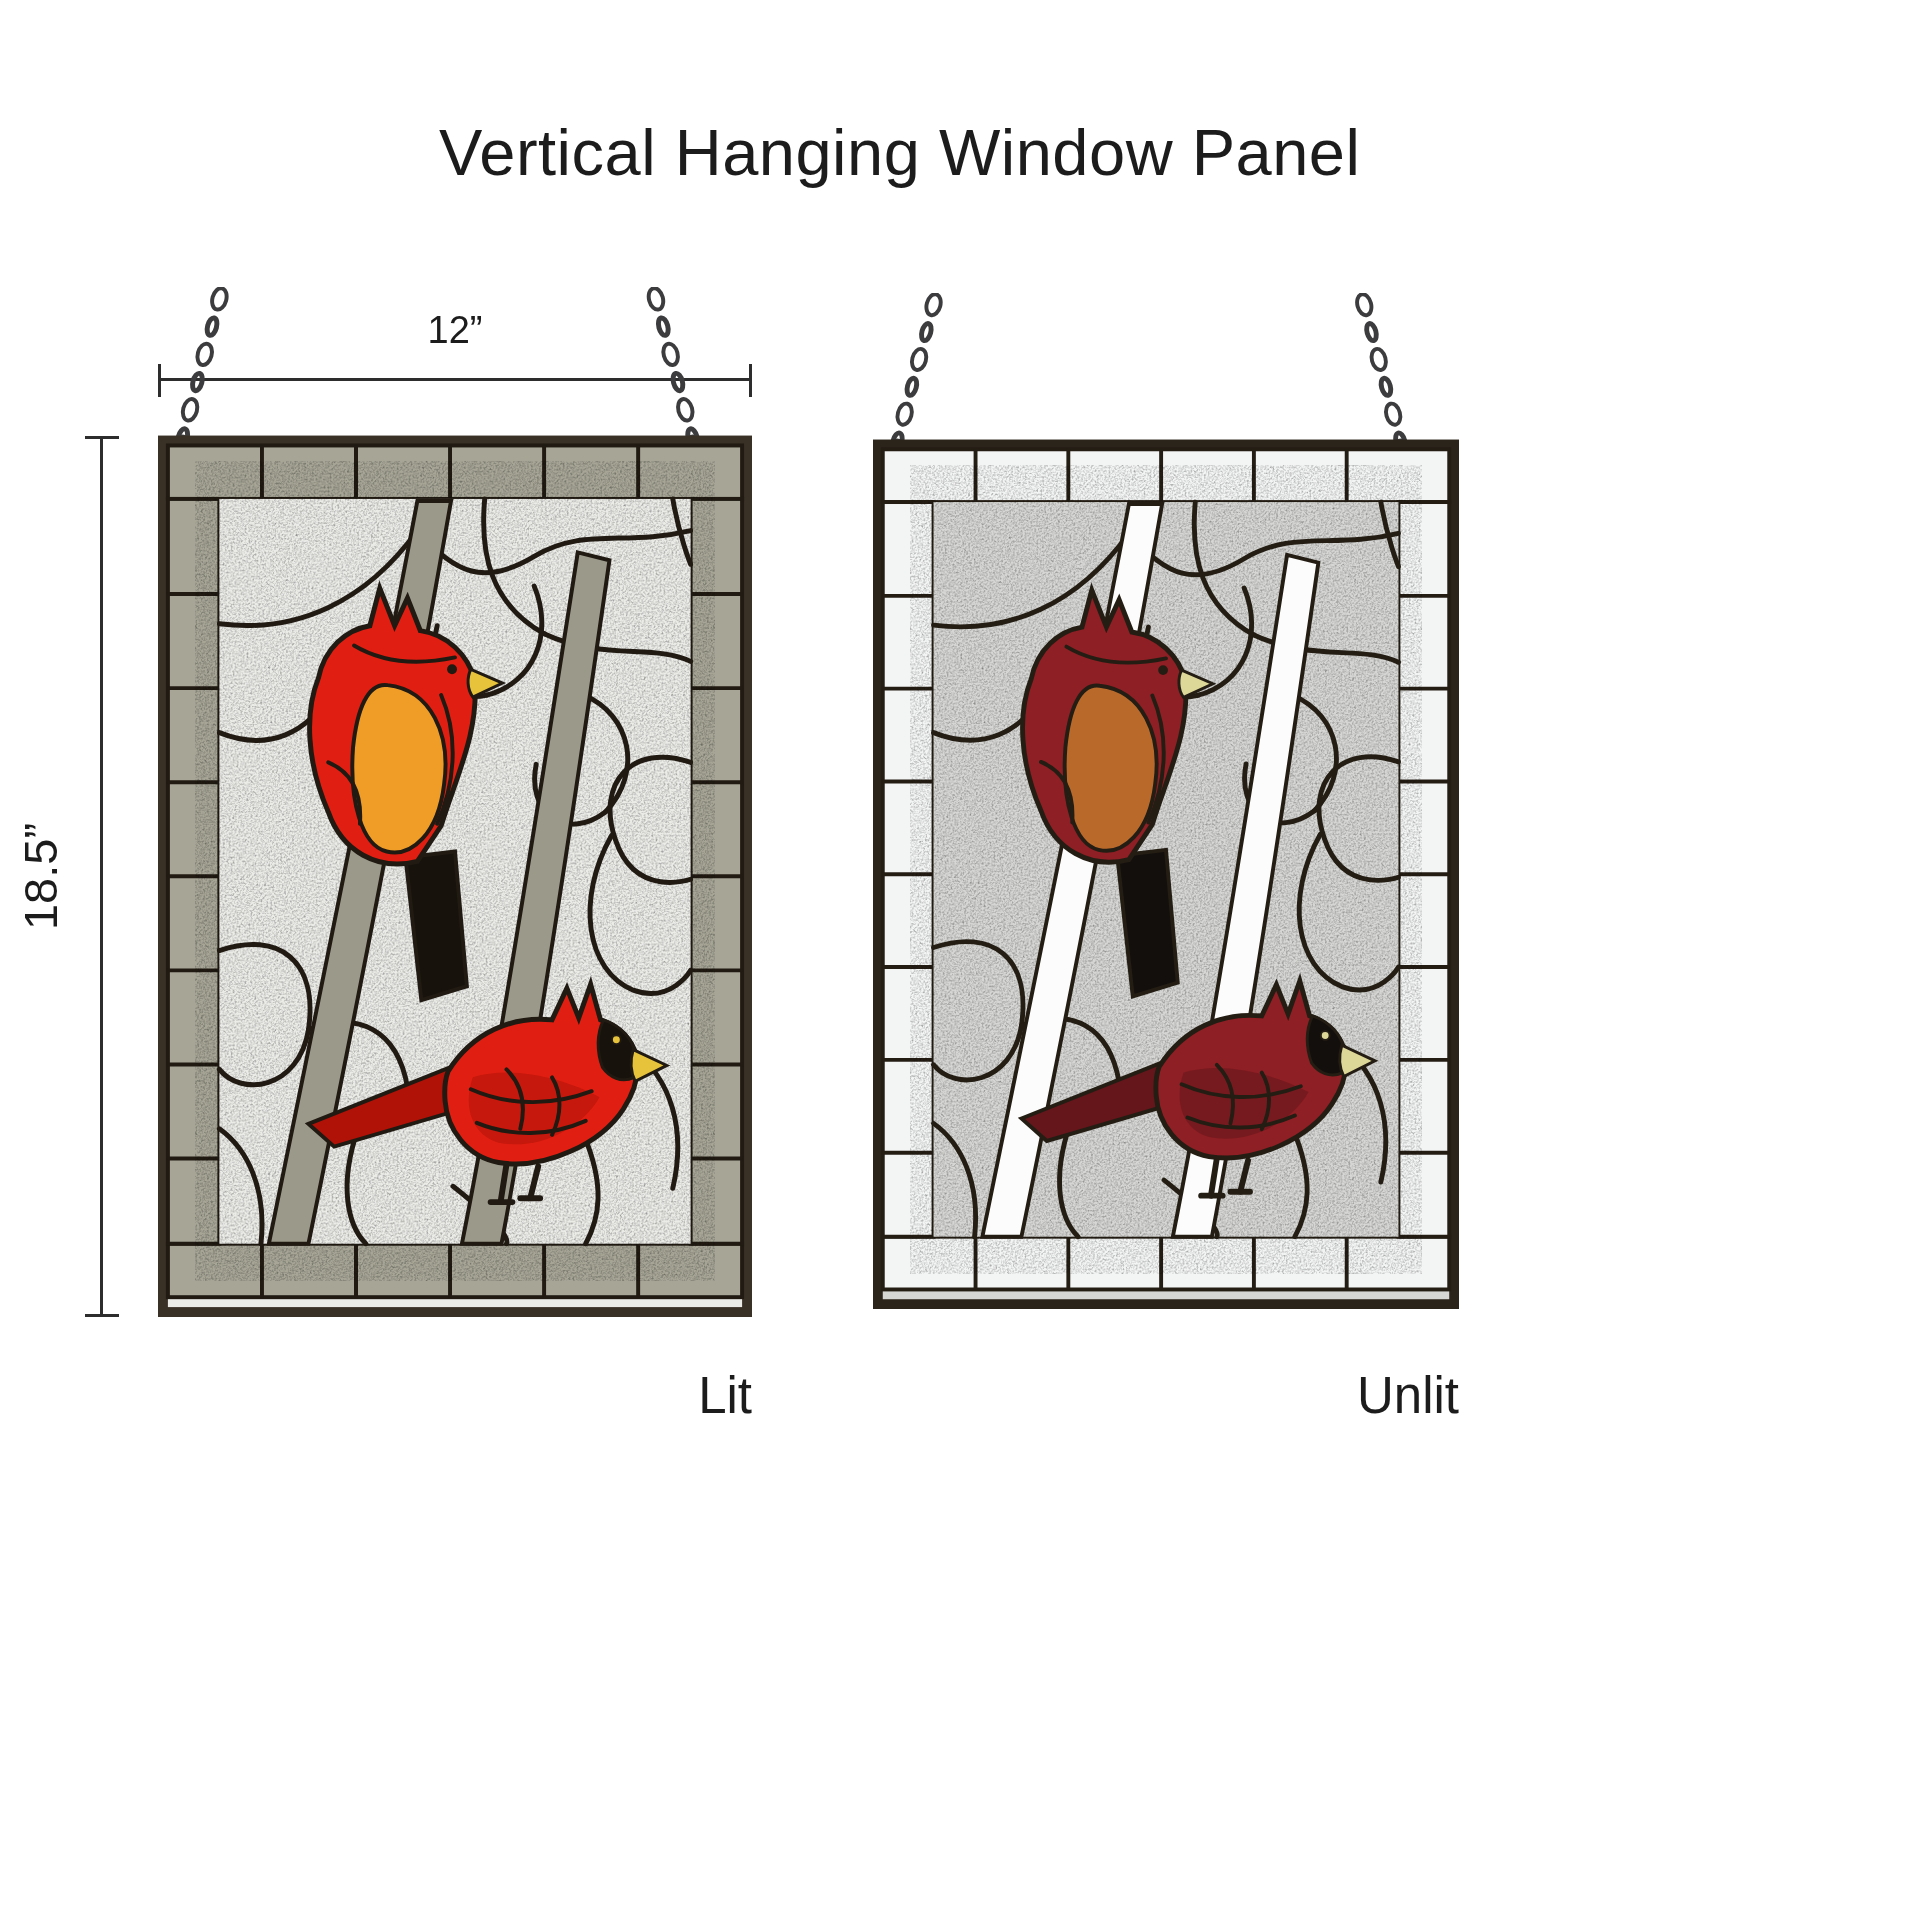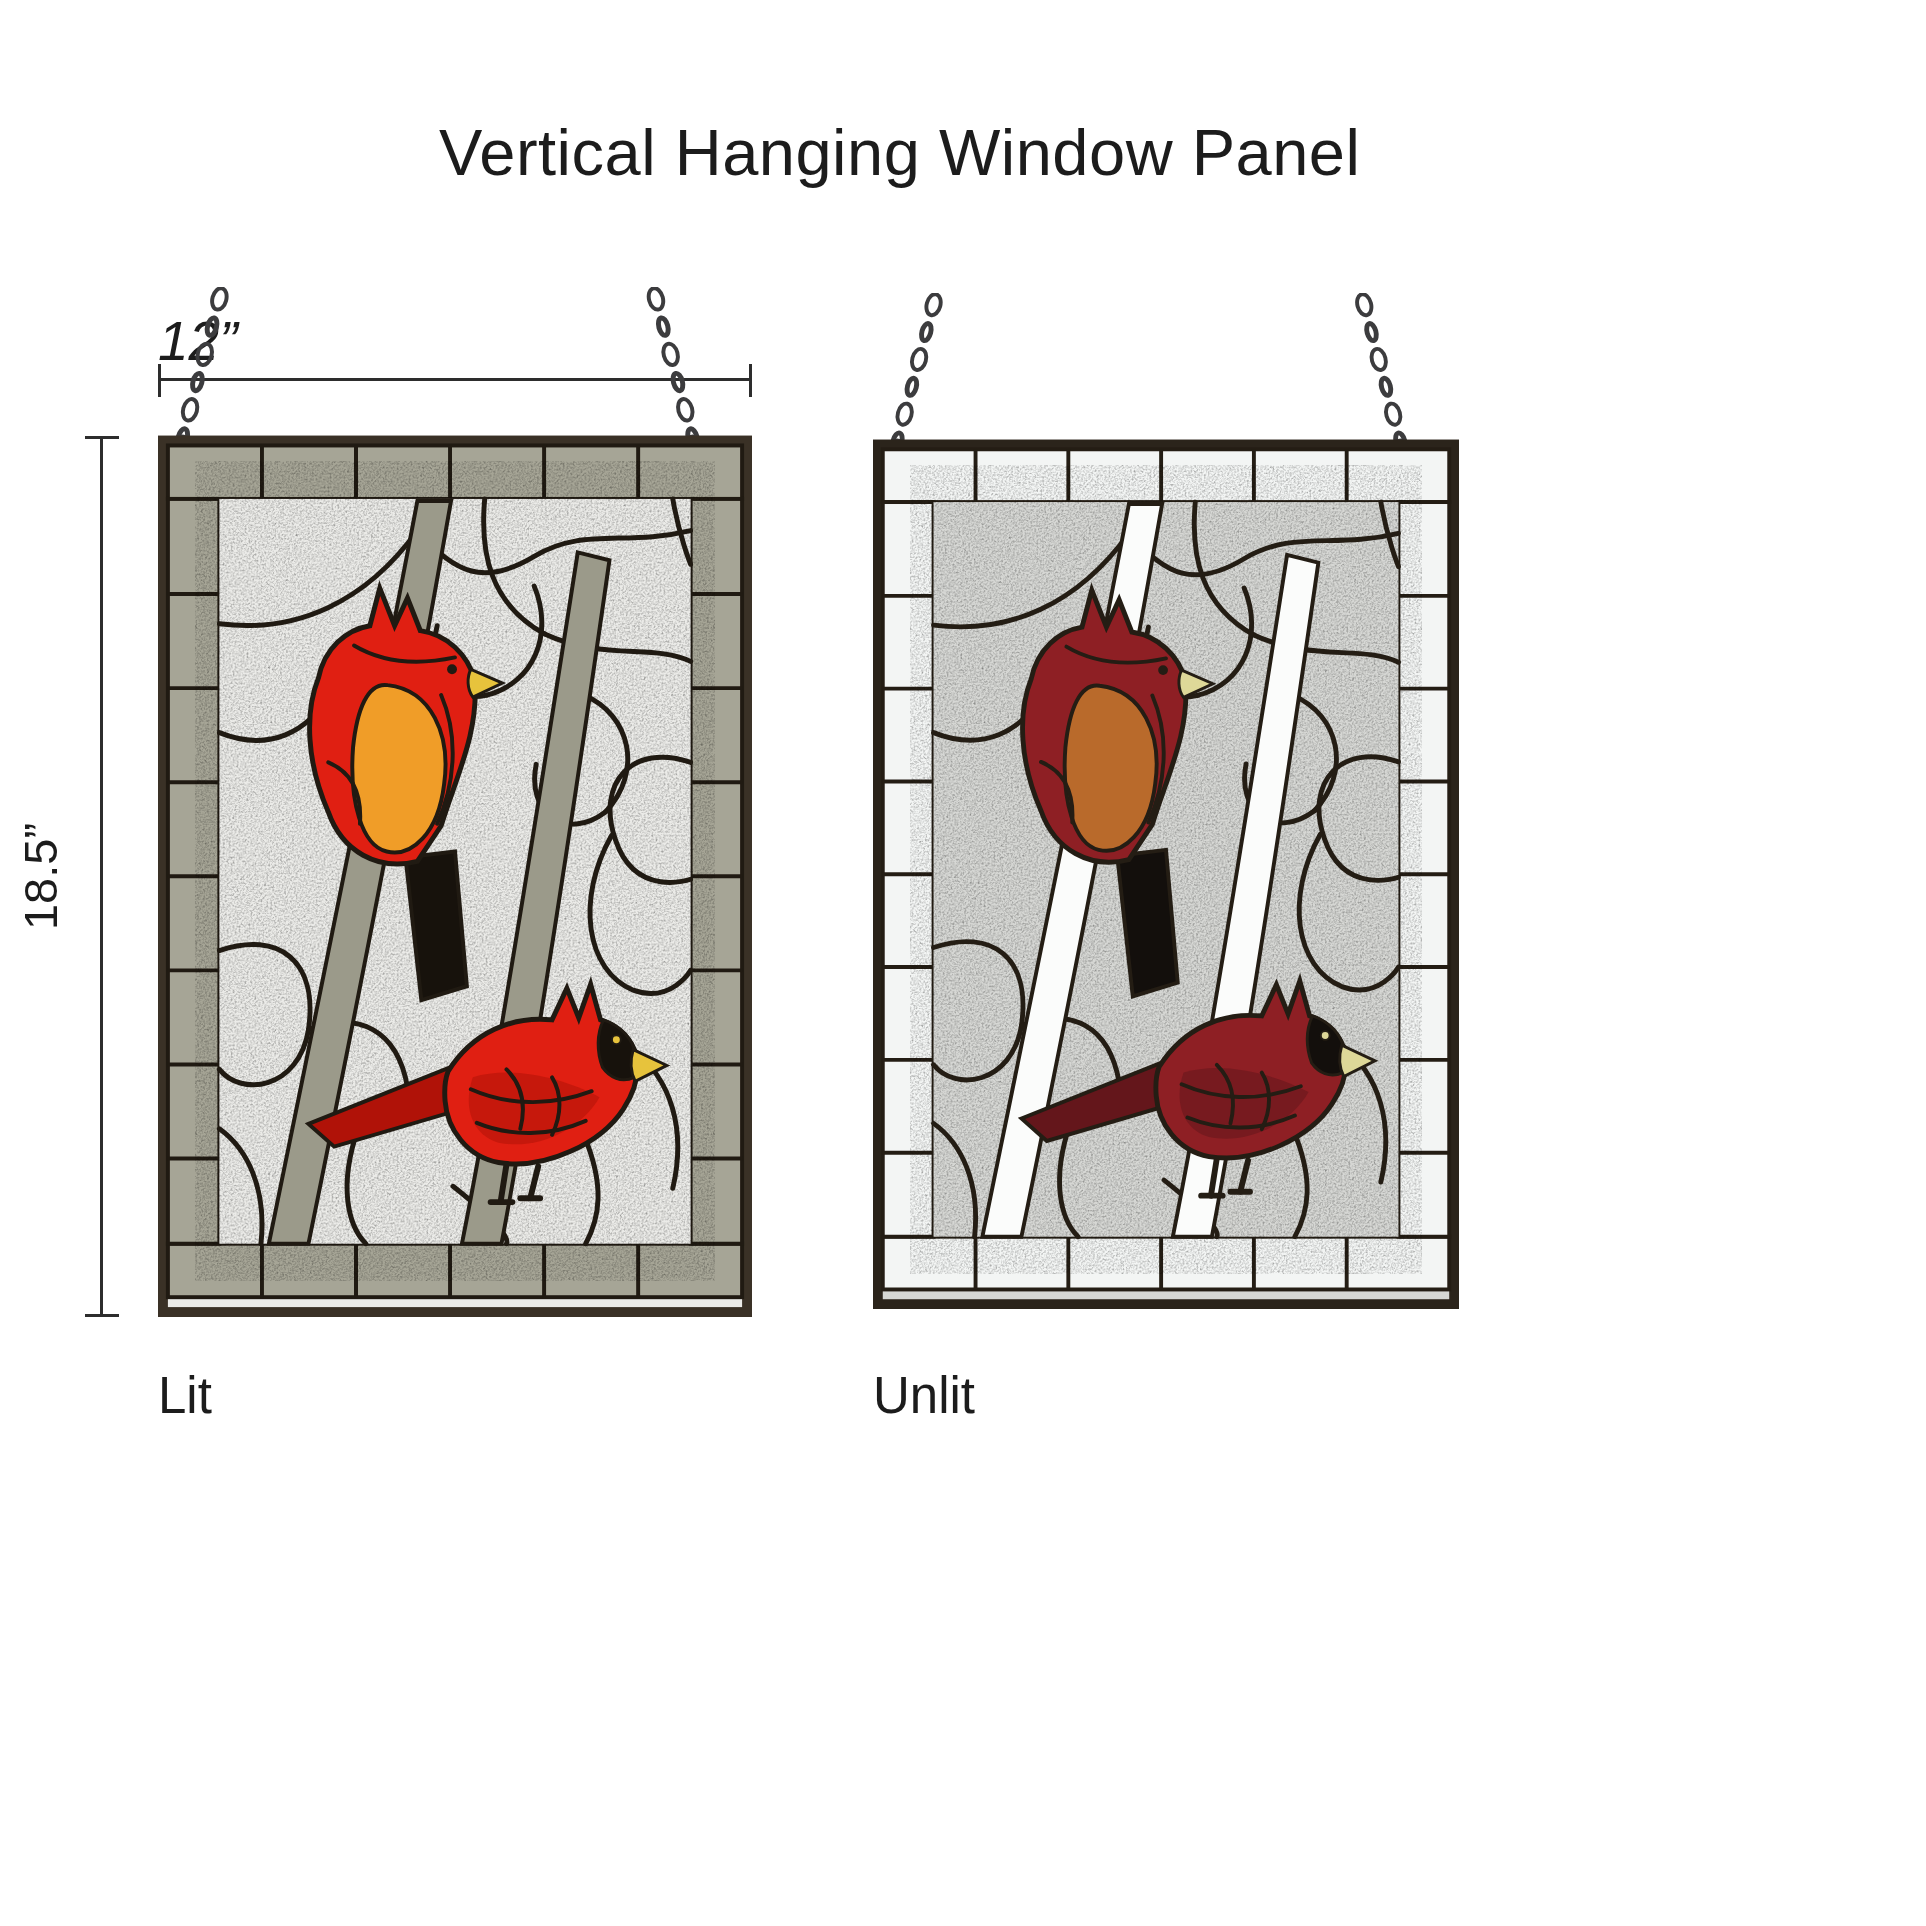--- a/index.html
+++ b/index.html
@@ -7,27 +7,27 @@
     width:1927px;height:1927px;background:#ffffff;position:relative;overflow:hidden;
     font-family:"Liberation Sans",sans-serif;color:#1c1c1c;
   }
   .title{
     position:absolute;left:439px;top:115px;font-size:65px;font-weight:400;letter-spacing:0.5px;
   }
   .figure{position:absolute;}
   .fig-left{left:158px;top:287px;width:594px;height:1030px;}
   .fig-right{left:873px;top:293px;width:586px;height:1016px;}
   .figure svg{display:block;width:100%;height:100%;}
-  .panel-label{position:absolute;text-align:left;font-size:51px;font-weight:400;}
+  .panel-label{position:absolute;text-align:right;font-size:51px;font-weight:400;}
   .label-lit{left:158px;width:594px;top:1366px;}
   .label-unlit{left:873px;width:586px;top:1366px;}
 
   
   .dim-h{position:absolute;left:158px;top:317px;width:594px;height:85px;}
-  .dim-h .lbl{position:absolute;left:0;right:0;top:-8px;text-align:left;font-size:55px;font-style:italic;}
+  .dim-h .lbl{position:absolute;left:0;right:0;top:-8px;text-align:center;font-size:38px;}
   .dim-h .line{position:absolute;left:0;right:0;top:61px;height:3px;background:#2d2d2d;}
   .dim-h .tick{position:absolute;top:47px;width:3px;height:33px;background:#2d2d2d;}
   .dim-h .tick-l{left:0;}
   .dim-h .tick-r{right:0;}
 
   
   .dim-v{position:absolute;left:85px;top:436px;width:36px;height:881px;}
   .dim-v .line{position:absolute;left:15px;top:0;bottom:0;width:3px;background:#2d2d2d;}
   .dim-v .tick{position:absolute;left:0;width:34px;height:3px;background:#2d2d2d;}
   .dim-v .tick-t{top:0;}

